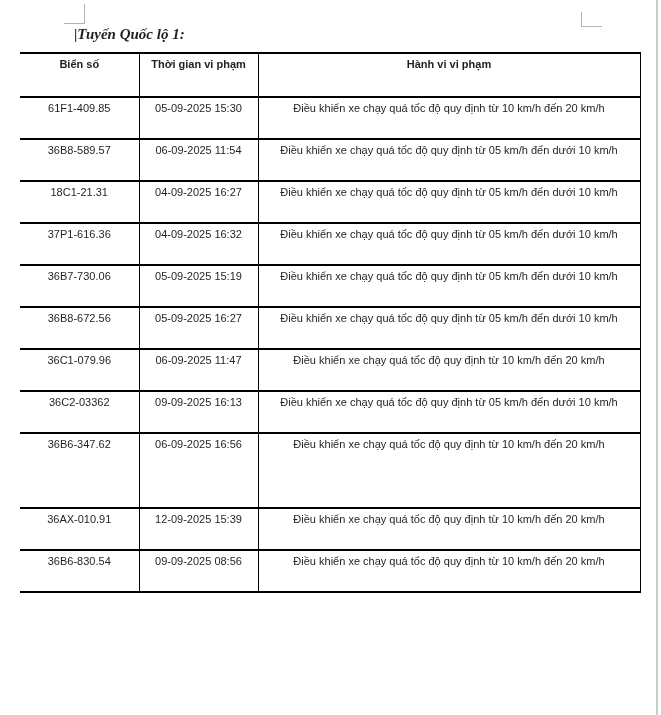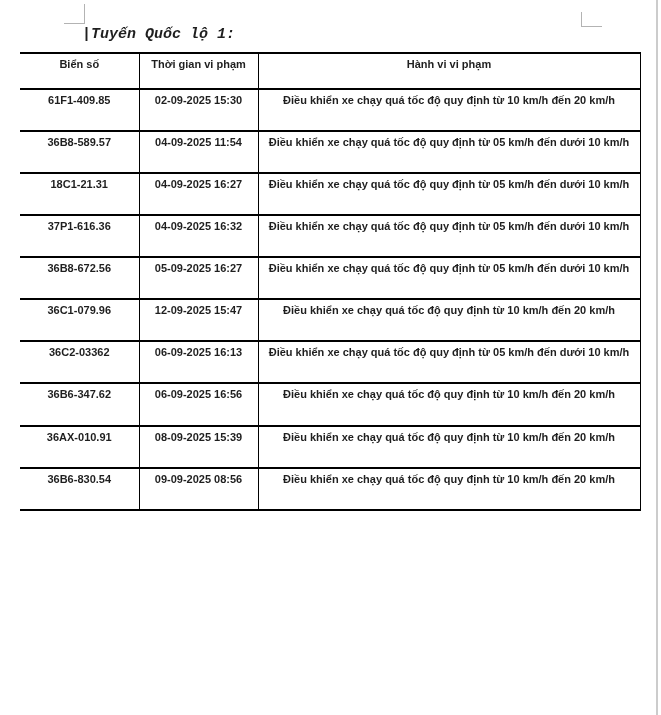--- a/index.html
+++ b/index.html
@@ -14,49 +14,48 @@
   }
   .corner-tr {
     left:581px; top:12px; width:20px; height:14px;
     border-left:1px solid #b3b3b3; border-bottom:1px solid #b3b3b3;
   }
   .page-edge {
     position:absolute; left:656px; top:0; width:2px; height:715px;
     background:#cccccc;
   }
   .doc-title {
-    position:absolute; left:82px; top:26px;
-    font-family:Liberation Mono, monospace; font-size:15px; font-weight:bold;
+    position:absolute; left:74px; top:26px;
+    font-family:Liberation Serif, serif; font-size:15px; font-weight:bold;
     color:#1f1f1f; white-space:nowrap;
   }
   .doc-title .bar { font-style:normal; }
   .doc-title .txt { font-style:italic; }
   table.violations {
     position:absolute; left:20px; top:52px; width:620px;
     border-collapse:collapse; table-layout:fixed;
     font-size:11px; line-height:14px; color:#1f1f1f;
     border-bottom:2px solid #000;
   }
   table.violations th, table.violations td {
     border-top:2px solid #000;
     vertical-align:top; text-align:center;
     padding:3px 4px 0 4px;
     overflow:hidden;
-    font-weight:bold;
   }
   table.violations th:nth-child(2), table.violations td:nth-child(2) {
     border-left:1px solid #000;
   }
   table.violations th:nth-child(3), table.violations td:nth-child(3) {
     border-left:1px solid #000; border-right:1px solid #000;
     padding:3px 6px 0 6px;
   }
-  table.violations thead tr { height:36px; }
+  table.violations thead tr { height:44px; }
   table.violations tbody tr { height:42px; }
-  table.violations tbody tr.tall { height:43px; }
+  table.violations tbody tr.tall { height:75px; }
   table.violations thead th { font-weight:bold; }
 </style>
 </head>
 <body>
 
 <div class="corner corner-tl"></div>
 <div class="corner corner-tr"></div>
 <div class="page-edge"></div>
 
 <div class="doc-title"><span class="bar">|</span><span class="txt">Tuyến Quốc lộ 1:</span></div>
@@ -70,73 +69,78 @@
   <thead>
     <tr>
       <th>Biển số</th>
       <th>Thời gian vi phạm</th>
       <th>Hành vi vi phạm</th>
     </tr>
   </thead>
   <tbody id="rows-body">
   <tr>
     <td>61F1-409.85</td>
-    <td>02-09-2025 15:30</td>
+    <td>05-09-2025 15:30</td>
     <td>Điều khiển xe chạy quá tốc độ quy định từ 10 km/h đến 20 km/h</td>
   </tr>
 
   <tr>
     <td>36B8-589.57</td>
-    <td>04-09-2025 11:54</td>
+    <td>06-09-2025 11:54</td>
     <td>Điều khiển xe chạy quá tốc độ quy định từ 05 km/h đến dưới 10 km/h</td>
   </tr>
 
 
   <tr>
     <td>18C1-21.31</td>
     <td>04-09-2025 16:27</td>
     <td>Điều khiển xe chạy quá tốc độ quy định từ 05 km/h đến dưới 10 km/h</td>
   </tr>
 
   <tr>
     <td>37P1-616.36</td>
     <td>04-09-2025 16:32</td>
     <td>Điều khiển xe chạy quá tốc độ quy định từ 05 km/h đến dưới 10 km/h</td>
   </tr>
 
 
+  <tr>
+    <td>36B7-730.06</td>
+    <td>05-09-2025 15:19</td>
+    <td>Điều khiển xe chạy quá tốc độ quy định từ 05 km/h đến dưới 10 km/h</td>
+  </tr>
 
 
   <tr>
     <td>36B8-672.56</td>
     <td>05-09-2025 16:27</td>
     <td>Điều khiển xe chạy quá tốc độ quy định từ 05 km/h đến dưới 10 km/h</td>
   </tr>
 
   <tr>
     <td>36C1-079.96</td>
-    <td>12-09-2025 15:47</td>
+    <td>06-09-2025 11:47</td>
     <td>Điều khiển xe chạy quá tốc độ quy định từ 10 km/h đến 20 km/h</td>
   </tr>
 
   <tr>
     <td>36C2-03362</td>
-    <td>06-09-2025 16:13</td>
+    <td>09-09-2025 16:13</td>
     <td>Điều khiển xe chạy quá tốc độ quy định từ 05 km/h đến dưới 10 km/h</td>
   </tr>
 
   <tr class="tall">
     <td>36B6-347.62</td>
     <td>06-09-2025 16:56</td>
     <td>Điều khiển xe chạy quá tốc độ quy định từ 10 km/h đến 20 km/h</td>
   </tr>
 
   <tr>
     <td>36AX-010.91</td>
-    <td>08-09-2025 15:39</td>
+    <td>12-09-2025 15:39</td>
     <td>Điều khiển xe chạy quá tốc độ quy định từ 10 km/h đến 20 km/h</td>
   </tr>
 
   <tr>
     <td>36B6-830.54</td>
     <td>09-09-2025 08:56</td>
     <td>Điều khiển xe chạy quá tốc độ quy định từ 10 km/h đến 20 km/h</td>
   </tr>
 </tbody>
 </table>

